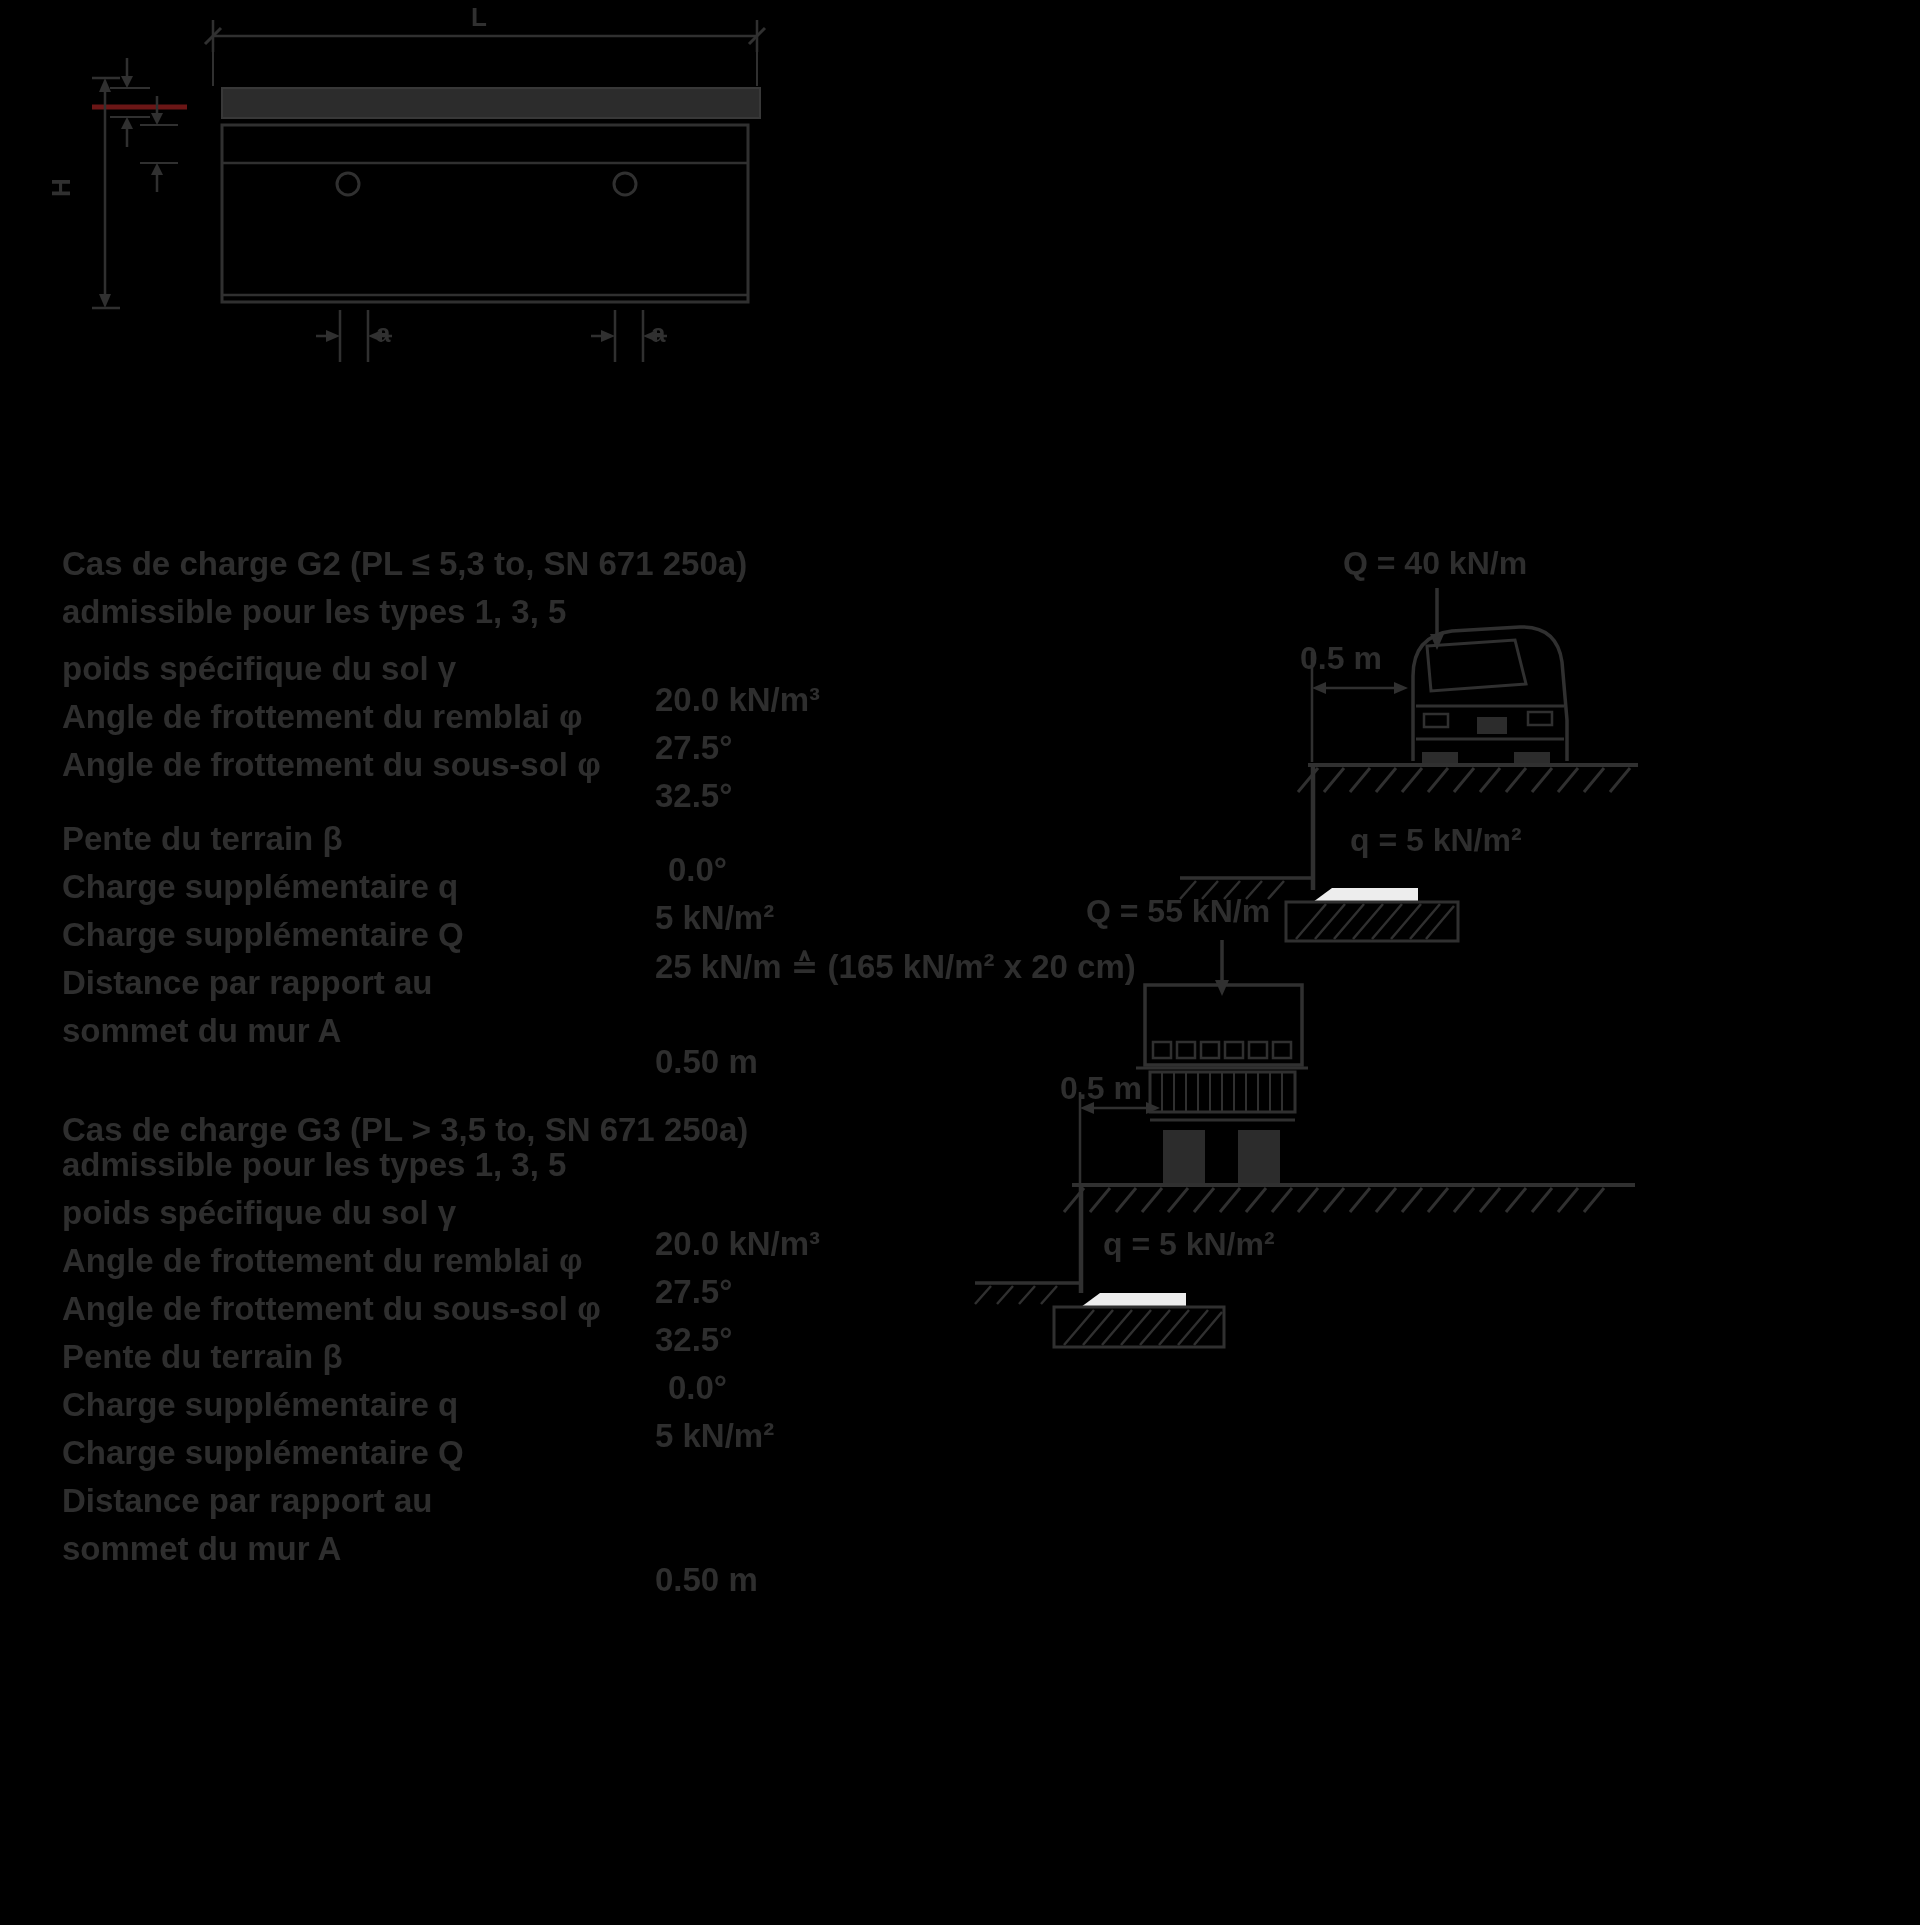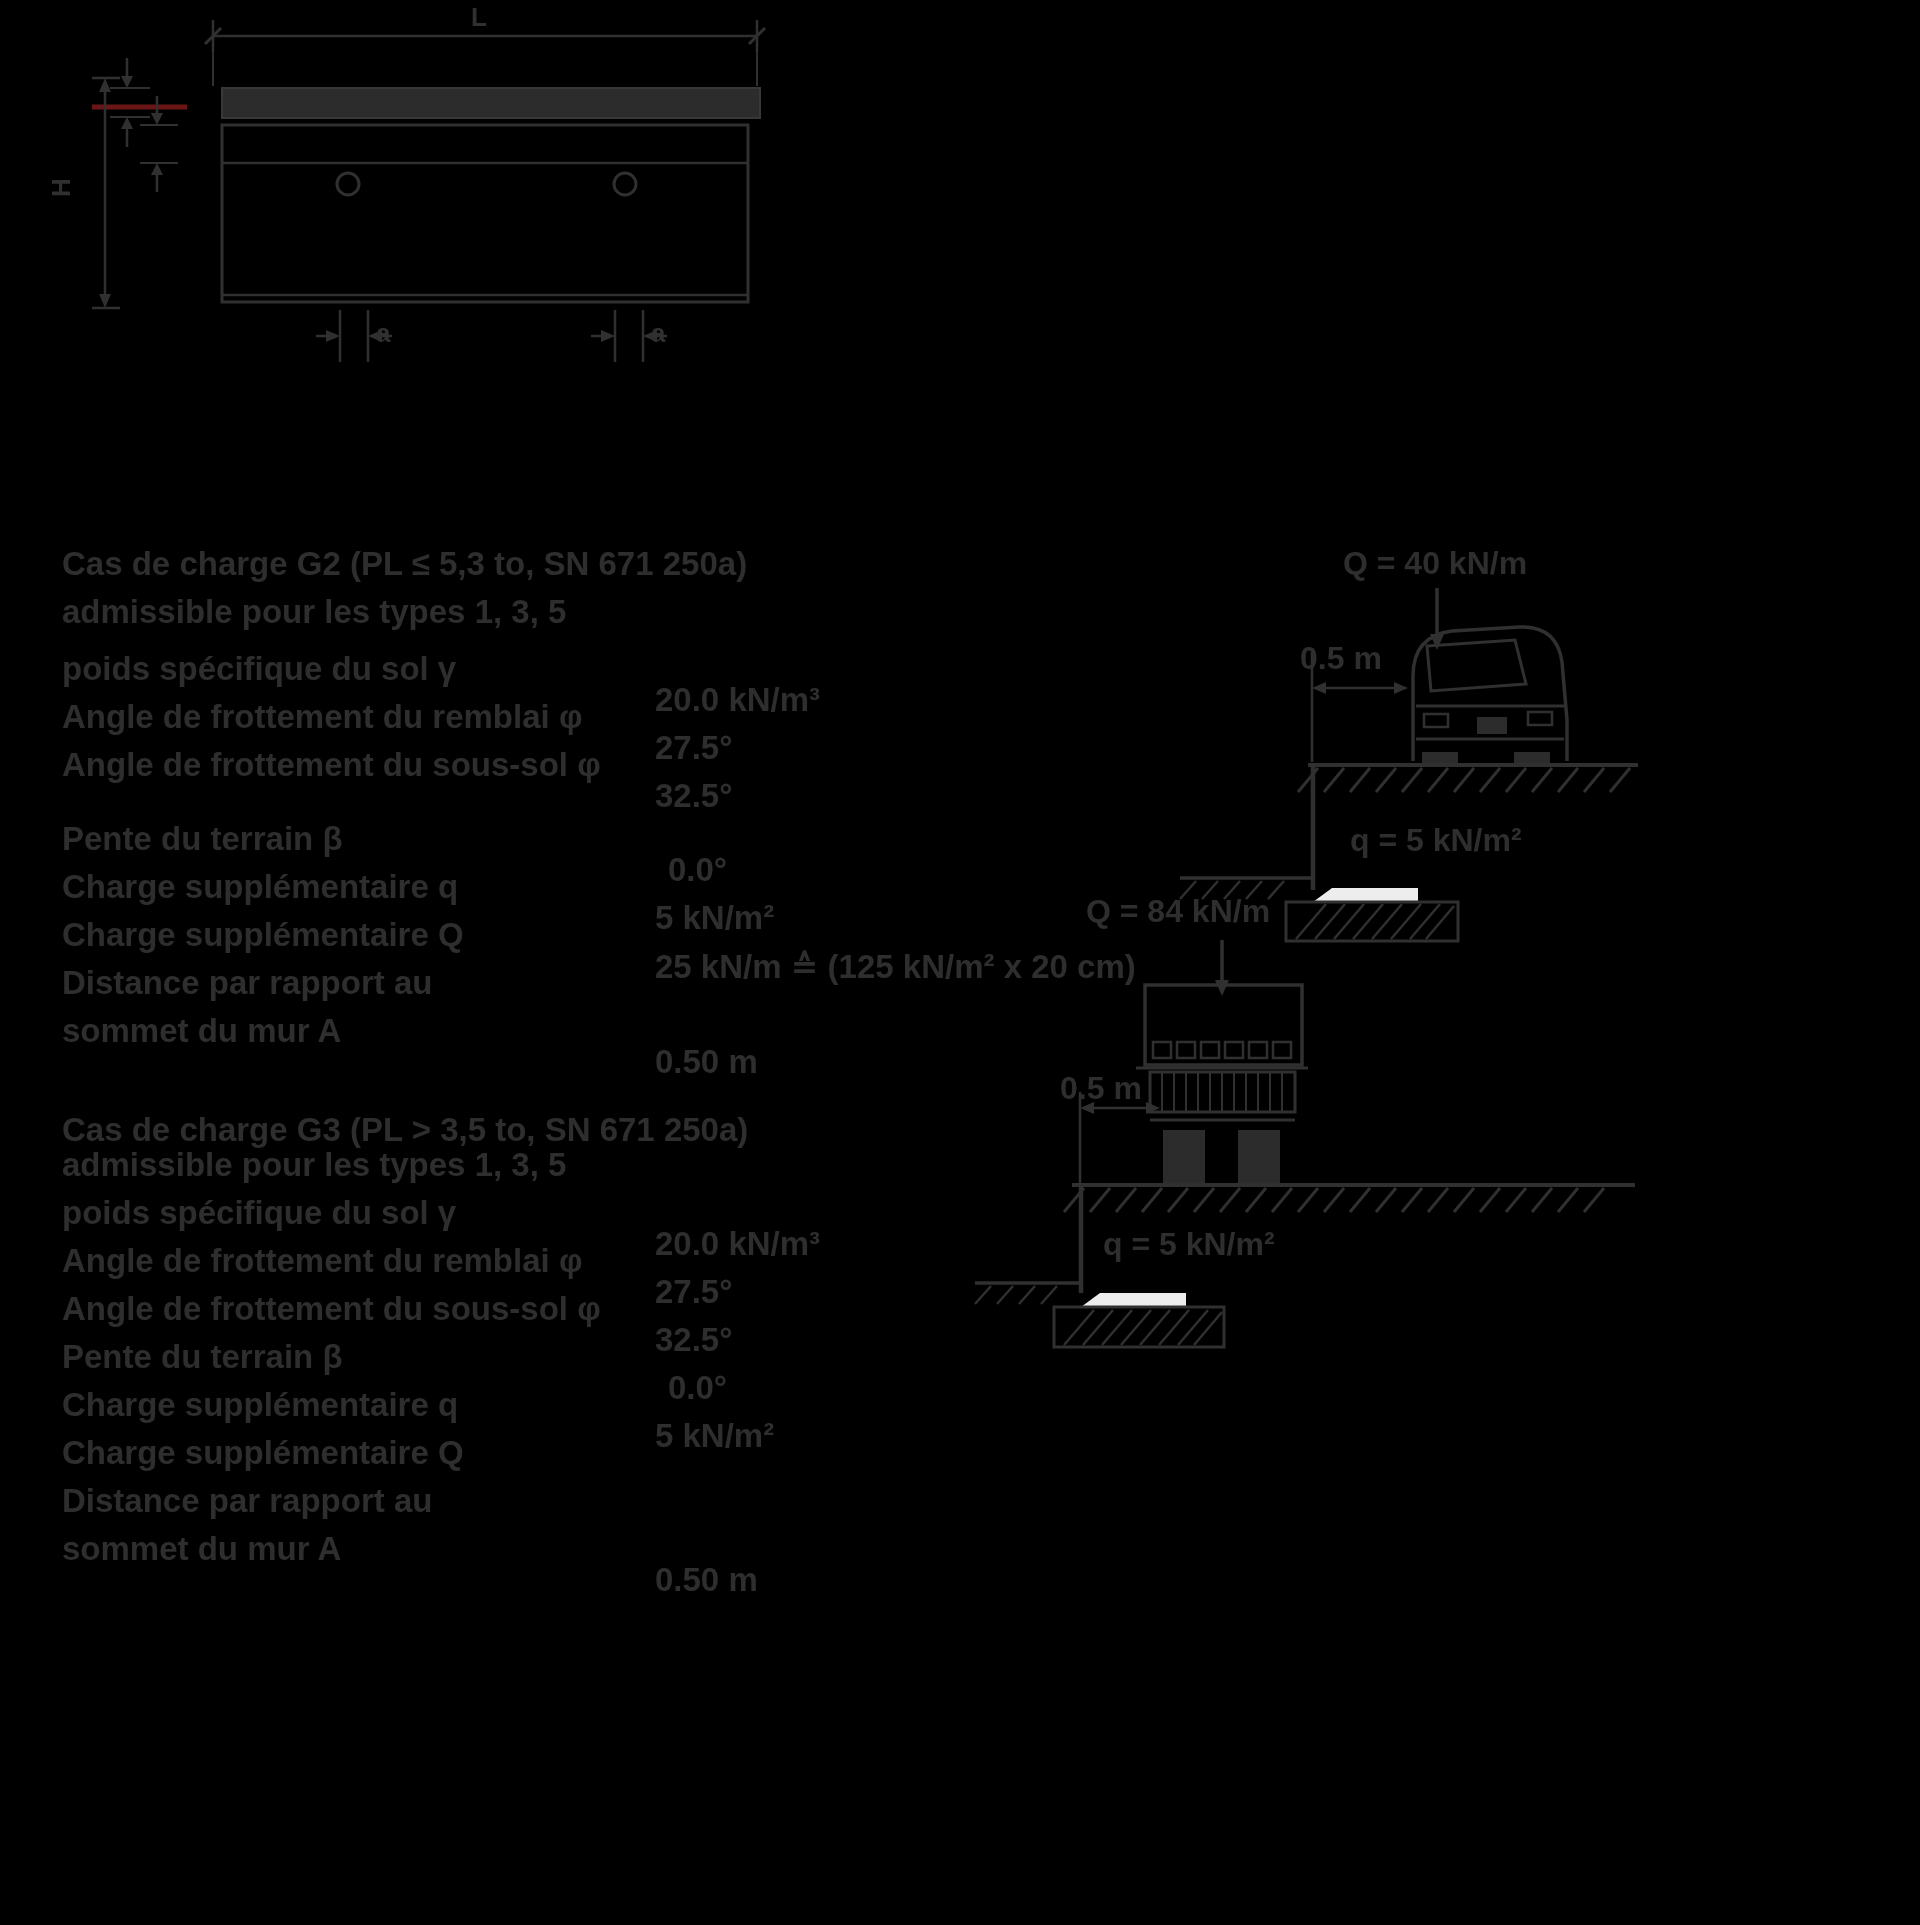--- a/index.html
+++ b/index.html
@@ -166,21 +166,21 @@
     <div class="row" style="top:820px;">
       <span class="rl">Pente du terrain β</span>
       <span class="rv" style="left:668px;">0.0°</span>
       </div>
     <div class="row" style="top:868px;">
       <span class="rl">Charge supplémentaire q</span>
       <span class="rv">5 kN/m²</span>
       </div>
     <div class="row" style="top:916px;">
       <span class="rl">Charge supplémentaire Q</span>
-      <span class="rv">25 kN/m ≙ (125 kN/m² x 20 cm)</span>
+      <span class="rv">25 kN/m ≙ (165 kN/m² x 20 cm)</span>
       </div>
     <div class="row" style="top:964px;">
       <span class="rl">Distance par rapport au</span>
       <span class="rv"></span>
       </div>
     <div class="row" style="top:1012px;">
       <span class="rl">sommet du mur A</span>
       <span class="rv">0.50 m</span>
       </div>
 
@@ -218,18 +218,18 @@
       </div>
     <div class="row" style="top:1482px;">
       <span class="rl">Distance par rapport au</span>
       <span class="rv"></span>
       </div>
     <div class="row" style="top:1530px;">
       <span class="rl">sommet du mur A</span>
       <span class="rv">0.50 m</span>
       </div>
 
-    <div class="dlab" style="left:1086px;top:893px;">Q = 84 kN/m</div>
+    <div class="dlab" style="left:1086px;top:893px;">Q = 55 kN/m</div>
     <div class="dlab" style="left:1060px;top:1070px;">0.5 m</div>
     <div class="dlab" style="left:1103px;top:1226px;">q = 5 kN/m²</div>
   </div>
 
 </div>
 
 </body></html>

